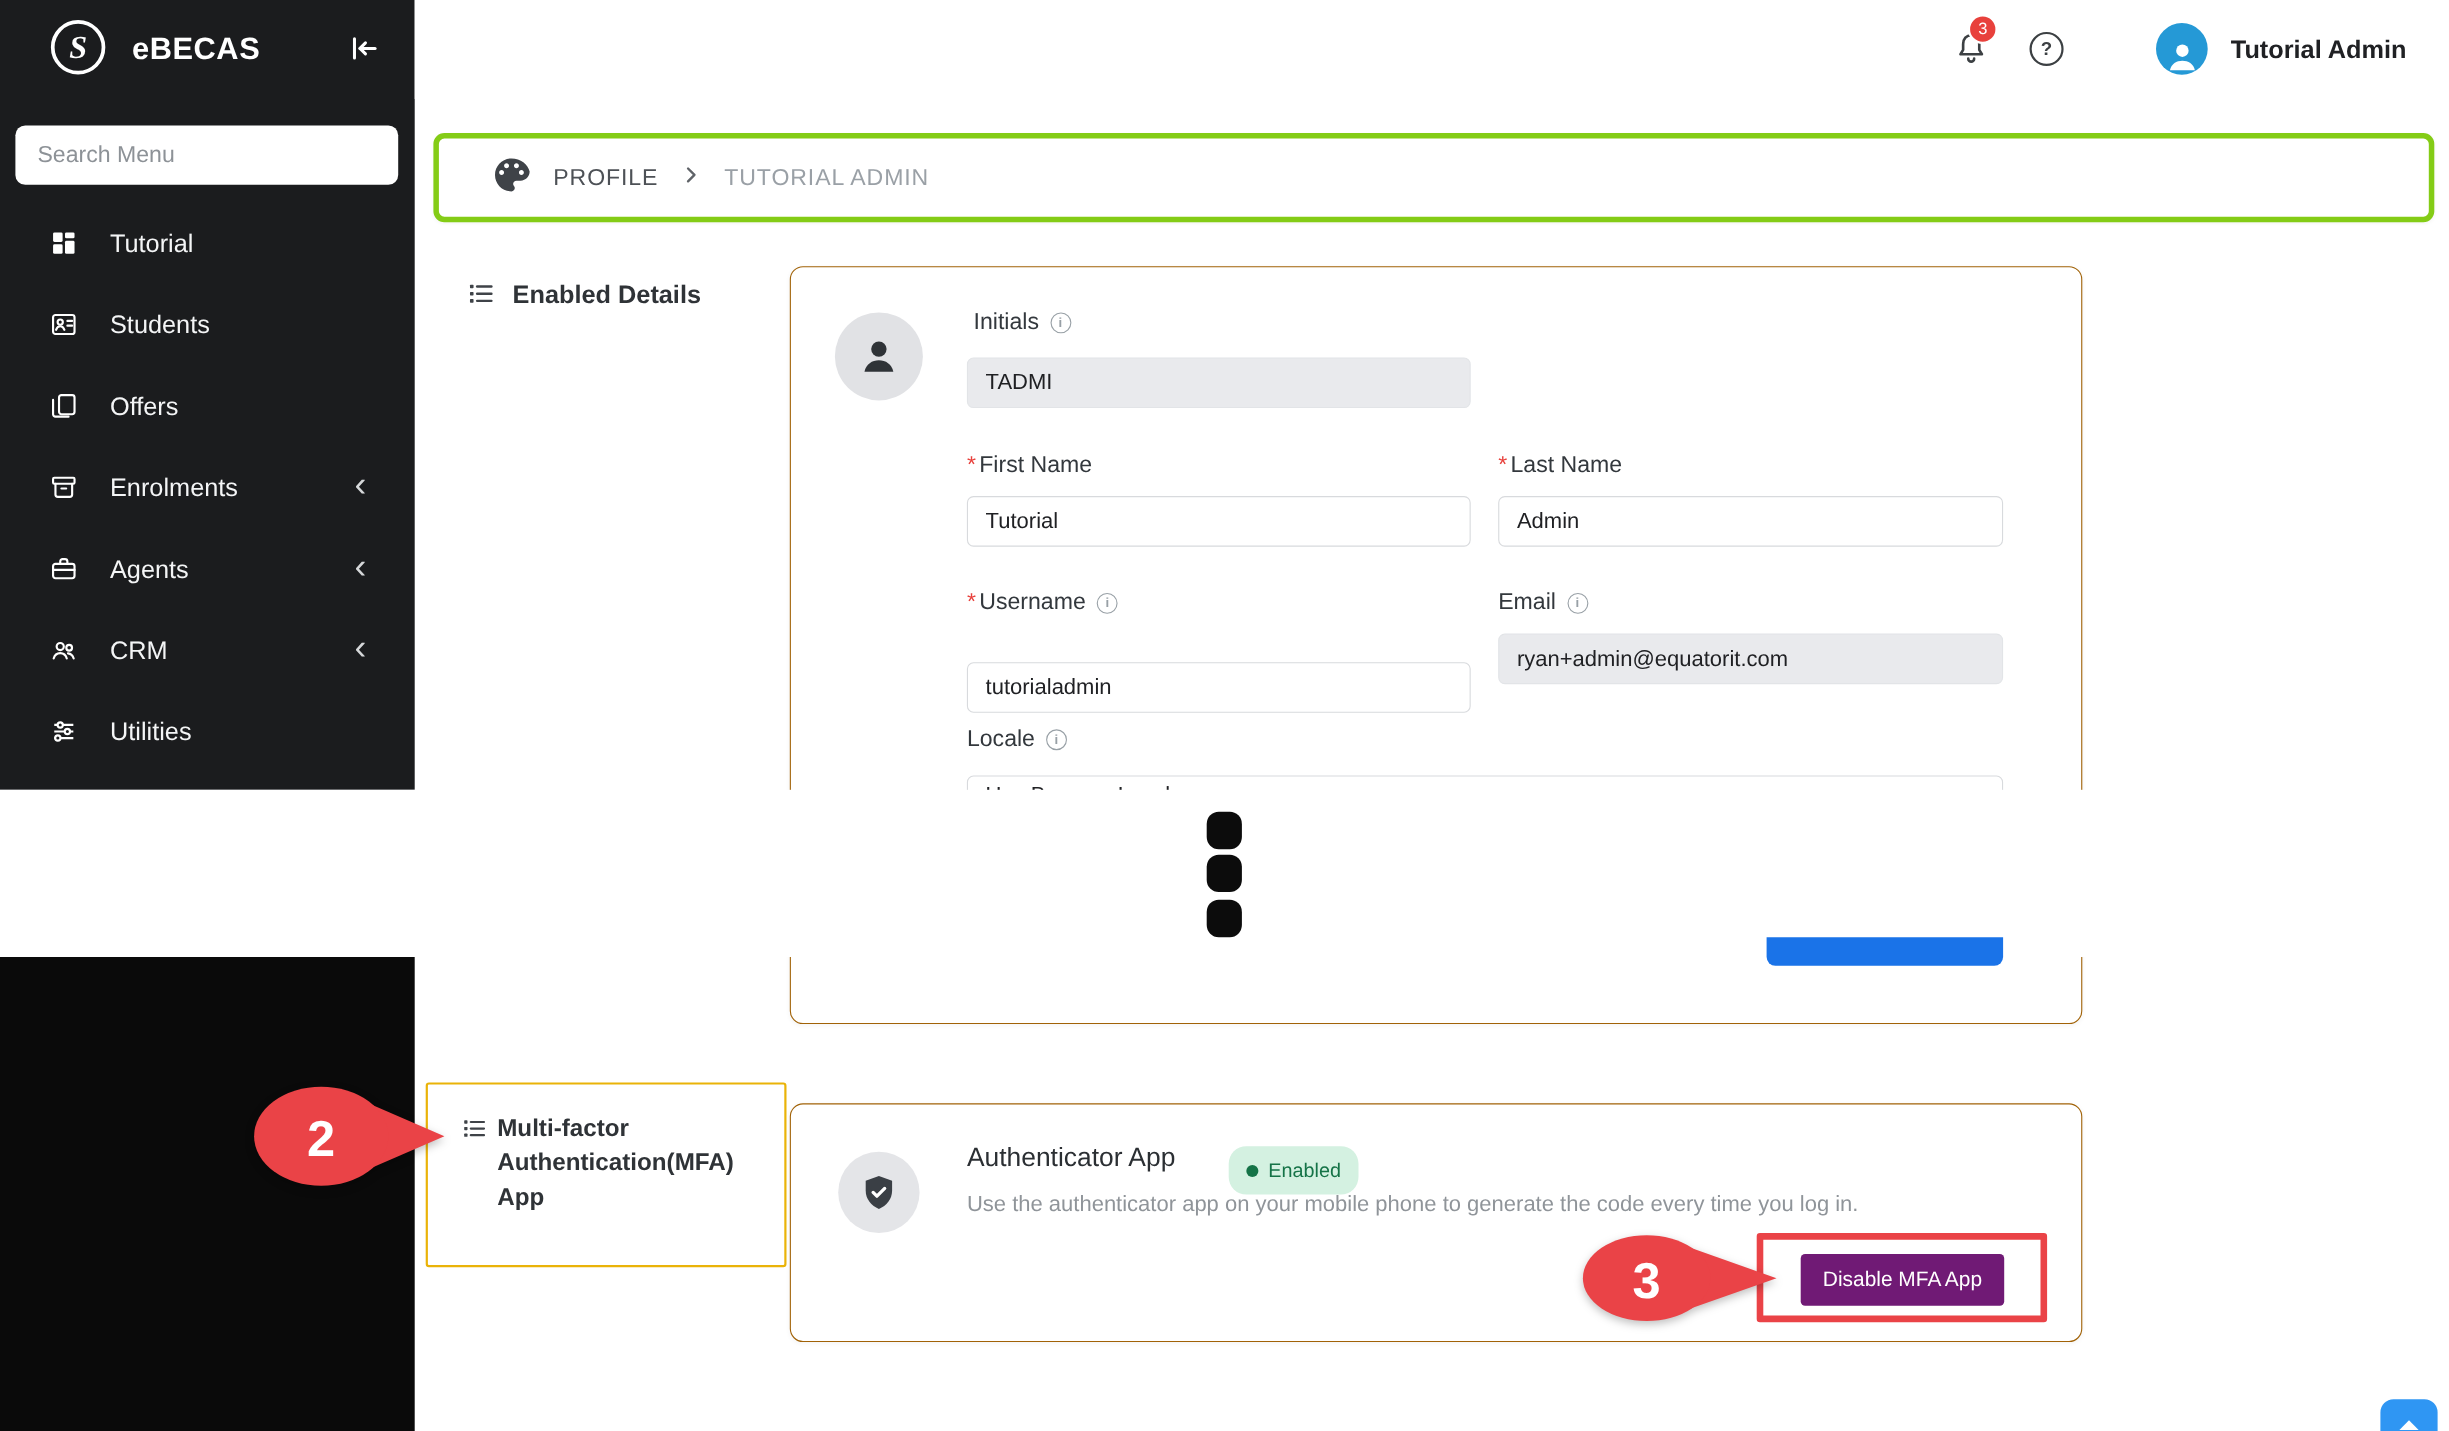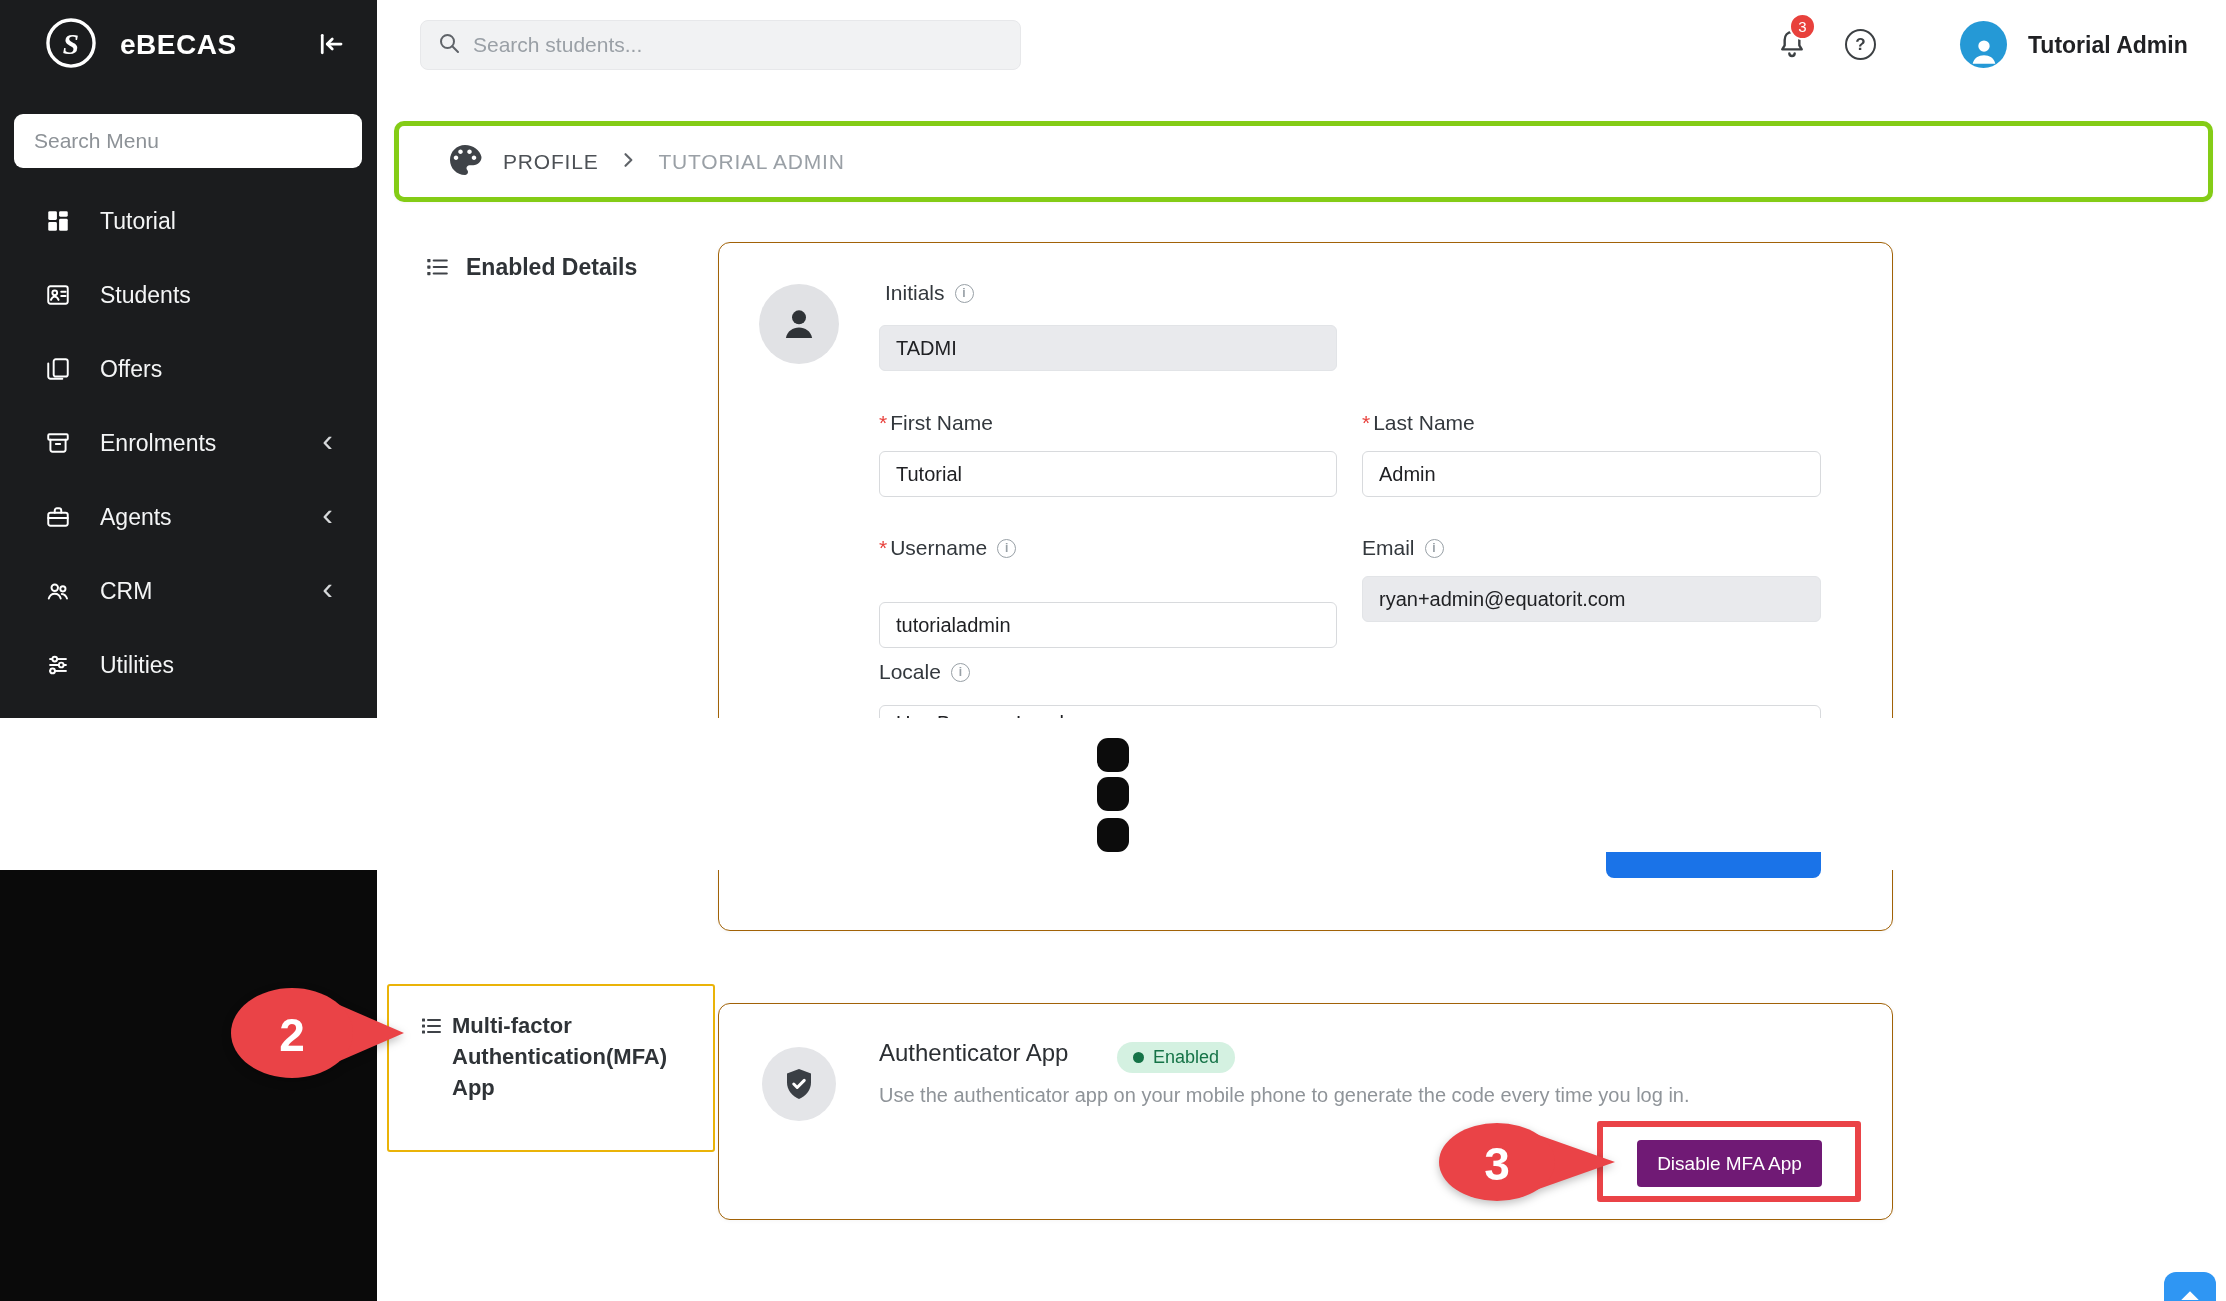--- a/index.html
+++ b/index.html
@@ -73,21 +73,21 @@
                   border-radius:0 0 8px 8px; z-index:55; cursor:pointer; }
 
   
   .gap-overlay { position:absolute; left:0; top:718px; width:2226px; height:152px; background:#fff; z-index:50; }
   .dot { position:absolute; left:1097px; width:32px; height:34px; background:#0c0c0c; border-radius:11px; z-index:60; }
 
   
   .shield-circle { position:absolute; left:43px; top:43px; width:74px; height:74px; border-radius:50%;
                    background:#e4e5e8; display:flex; align-items:center; justify-content:center; }
   .mfa-title { position:absolute; left:160px; top:35px; font-size:24px; font-weight:normal; color:#2b2f33; }
-  .badge { position:absolute; left:398px; top:38px; height:31px; border-radius:16px; background:#d4f1e1; color:#157347;
+  .badge { position:absolute; left:398px; top:38px; height:44px; border-radius:16px; background:#d4f1e1; color:#157347;
            display:inline-flex; align-items:center; gap:9px; padding:0 16px; font-size:18px; }
   .badge-dot { width:11px; height:11px; border-radius:50%; background:#157347; }
   .mfa-desc { position:absolute; left:160px; top:80px; font-size:20px; color:#8f9499; }
   .disable-btn { position:absolute; left:918px; top:136px; width:185px; height:47px; background:#701a75; color:#fff;
                  border:none; border-radius:4px; font-size:19px; font-family:inherit; cursor:pointer; }
 
   
   .mfa-redbox { position:absolute; left:387px; top:984px; width:328px; height:168px; border:2px solid #eab308;
                 border-radius:3px; z-index:40; background:transparent; }
   .mfa-redbox .nav-ico { position:absolute; left:30px; top:28px; }
@@ -214,29 +214,20 @@
         </span>
         <span class="sb-label">Utilities</span>
       </div>
 
     </div>
   </div>
 
   <div class="black-bottom"></div>
 
   <div class="topbar">
-    <div class="tb-search">
-      <span>
-        <svg viewBox="0 0 24 24" width="24" height="24">
-            <circle cx="10.5" cy="10.5" r="6.5" fill="none" stroke="#5f6368" stroke-width="2"></circle>
-            <line x1="15.3" y1="15.3" x2="21" y2="21" stroke="#5f6368" stroke-width="2" stroke-linecap="round"></line>
-          </svg>
-      </span>
-      <input placeholder="Search students..." style="">
-    </div>
     <span class="tb-bell">
       <svg viewBox="0 0 24 24" width="32" height="32">
           <path d="M12 3c-3.3 0-5.5 2.5-5.5 6v4l-1.8 3h14.6l-1.8-3V9c0-3.5-2.2-6-5.5-6z" fill="none" stroke="#3c4043" stroke-width="1.8" stroke-linejoin="round"></path>
           <path d="M10 19a2 2 0 0 0 4 0" fill="none" stroke="#3c4043" stroke-width="1.8" stroke-linecap="round"></path>
         </svg>
     </span>
     <span class="tb-badge">3</span>
     <span class="tb-help">?</span>
     <span class="tb-avatar">
       <svg viewBox="0 0 24 24" width="34" height="34">

